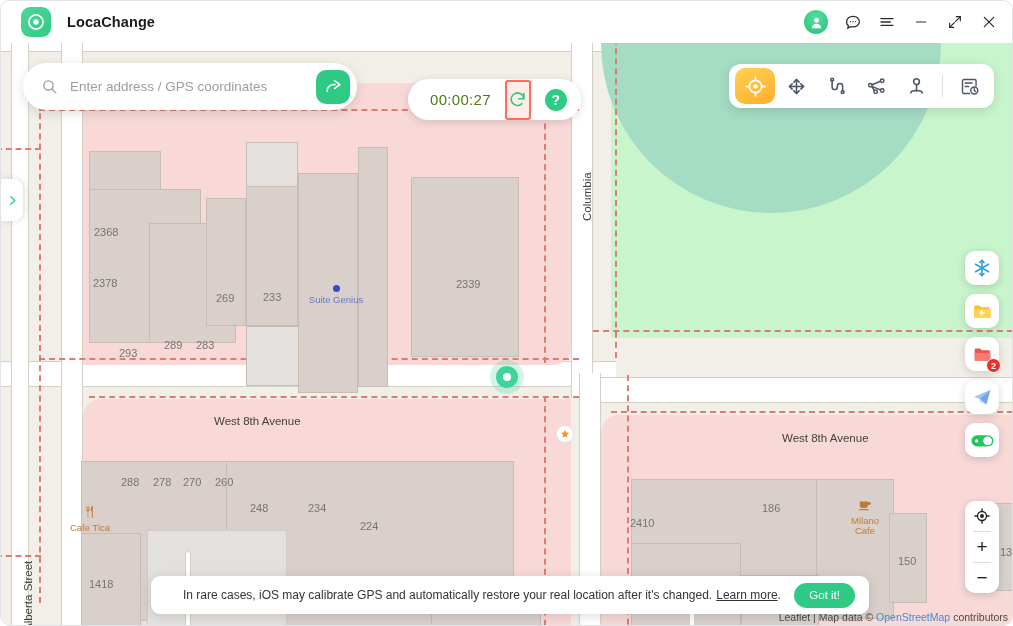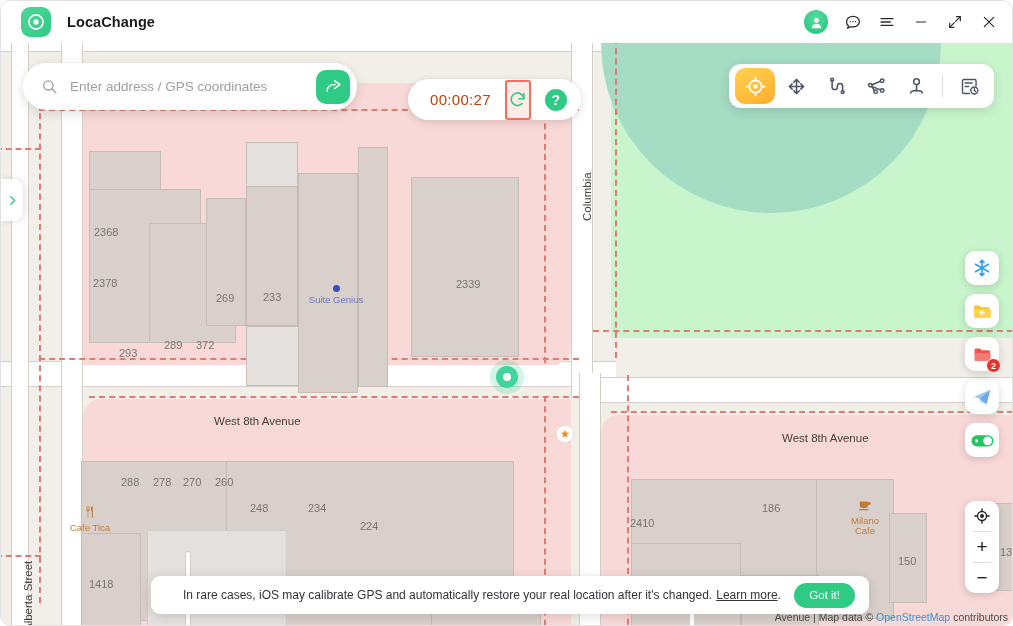--- a/index.html
+++ b/index.html
@@ -106,21 +106,21 @@
   }
 
   
   .timerpill {
     position: absolute; left: 407px; top: 78px;
     height: 41px; padding: 0 14px 0 22px;
     background: #fff; border-radius: 21px;
     box-shadow: 0 2px 9px rgba(0,0,0,.14);
     display: flex; align-items: center; gap: 10px; z-index: 40;
   }
-  .timer-text { font-size: 15px; color: #c2410c; letter-spacing: .3px; }
+  .timer-text { font-size: 15px; color: #4d7c0f; letter-spacing: .3px; }
   .refresh-box {
     width: 26px; height: 40px; margin-left: 4px;
     border: 2px solid #ff6a5a; border-radius: 3px;
     display: flex; align-items: center; justify-content: center;
     background: rgba(255,110,95,.14);
   }
   .help-ico { width:22px;height:22px;border-radius:50%;background:#2fcb85;color:#fff;font-size:14px;font-weight:bold;display:flex;align-items:center;justify-content:center; margin-left:4px;}
 
   
   .modebar {
@@ -257,21 +257,21 @@
     <div class="streetlbl" style="left:213px;top:372px;">West 8th Avenue</div>
     <div class="streetlbl" style="left:781px;top:389px;">West 8th Avenue</div>
     <div class="streetlbl-v" style="left:21px;top:588px;">Alberta Street</div>
     <div class="streetlbl-v" style="left:580px;top:178px;">Columbia</div>
     <div class="streetlbl-v" style="left:39px;top:64px;font-size:10px;">Alb</div>
 
     <div class="num" style="left:93px;top:183px;">2368</div>
     <div class="num" style="left:92px;top:234px;">2378</div>
     <div class="num" style="left:118px;top:304px;">293</div>
     <div class="num" style="left:163px;top:296px;">289</div>
-    <div class="num" style="left:195px;top:296px;">372</div>
+    <div class="num" style="left:195px;top:296px;">283</div>
     <div class="num" style="left:215px;top:249px;">269</div>
     <div class="num" style="left:262px;top:248px;">233</div>
     <div class="num" style="left:455px;top:235px;">2339</div>
     <div class="num" style="left:120px;top:433px;">288</div>
     <div class="num" style="left:152px;top:433px;">278</div>
     <div class="num" style="left:182px;top:433px;">270</div>
     <div class="num" style="left:214px;top:433px;">260</div>
     <div class="num" style="left:249px;top:459px;">248</div>
     <div class="num" style="left:307px;top:459px;">234</div>
     <div class="num" style="left:359px;top:460px;margin-top:17px;">224</div>
@@ -518,16 +518,16 @@
   </div>
 
   <div class="toast">
     <span class="toast-text">In rare cases, iOS may calibrate GPS and automatically restore your real location after it's changed.</span>
     <span class="toast-text toast-link" style="margin-left:4px;">Learn more</span>
     <span class="toast-text">.</span>
     <button class="toast-btn">Got it!</button>
   </div>
 
   <div class="attrib">
-    <span>Avenue | Map data © </span><a>OpenStreetMap</a><span> contributors</span>
+    <span>Leaflet | Map data © </span><a>OpenStreetMap</a><span> contributors</span>
   </div>
 
 </div>
 
 </body></html>

